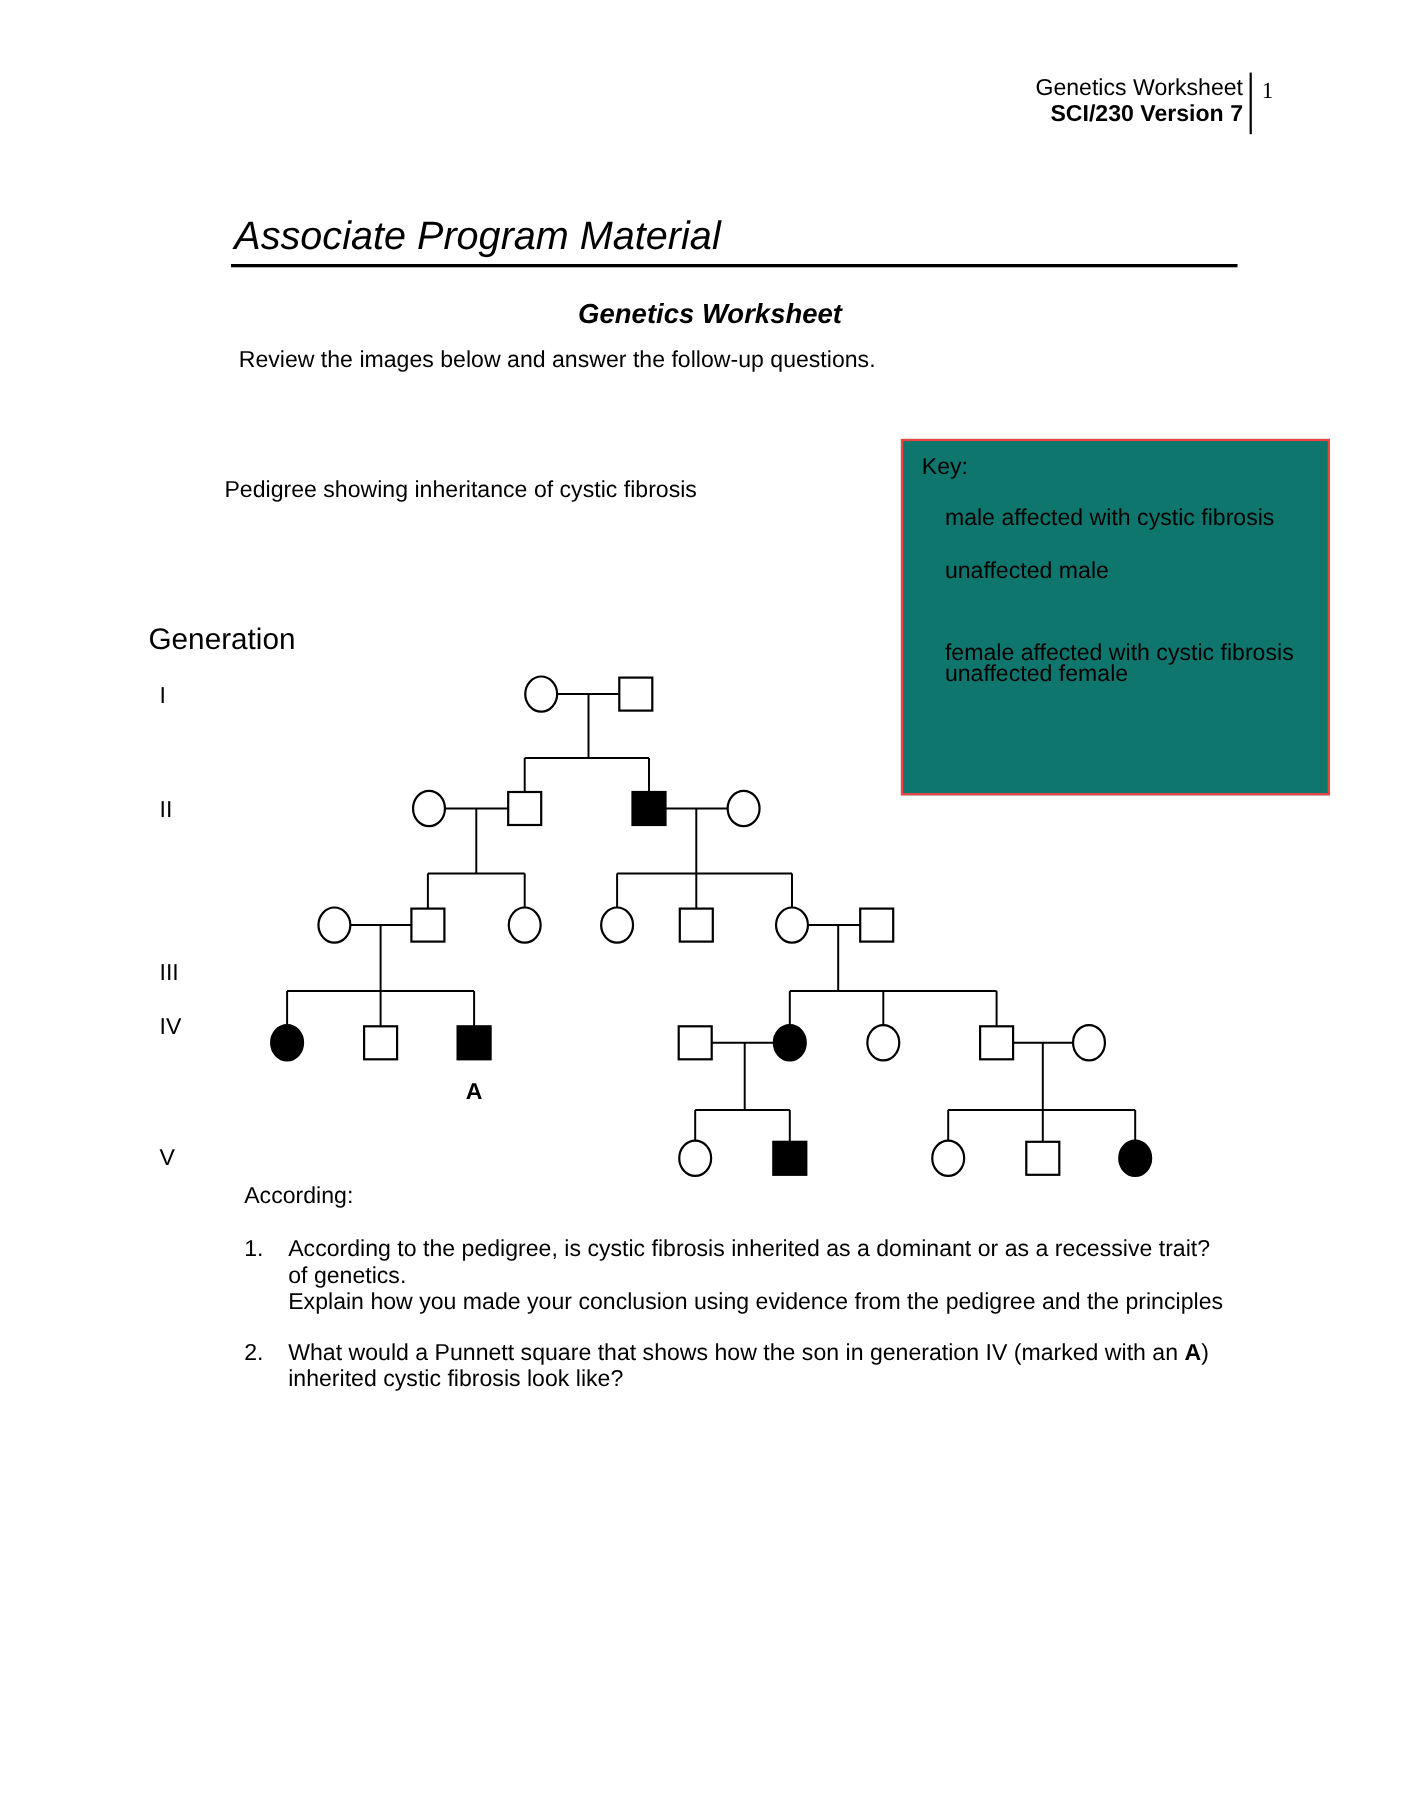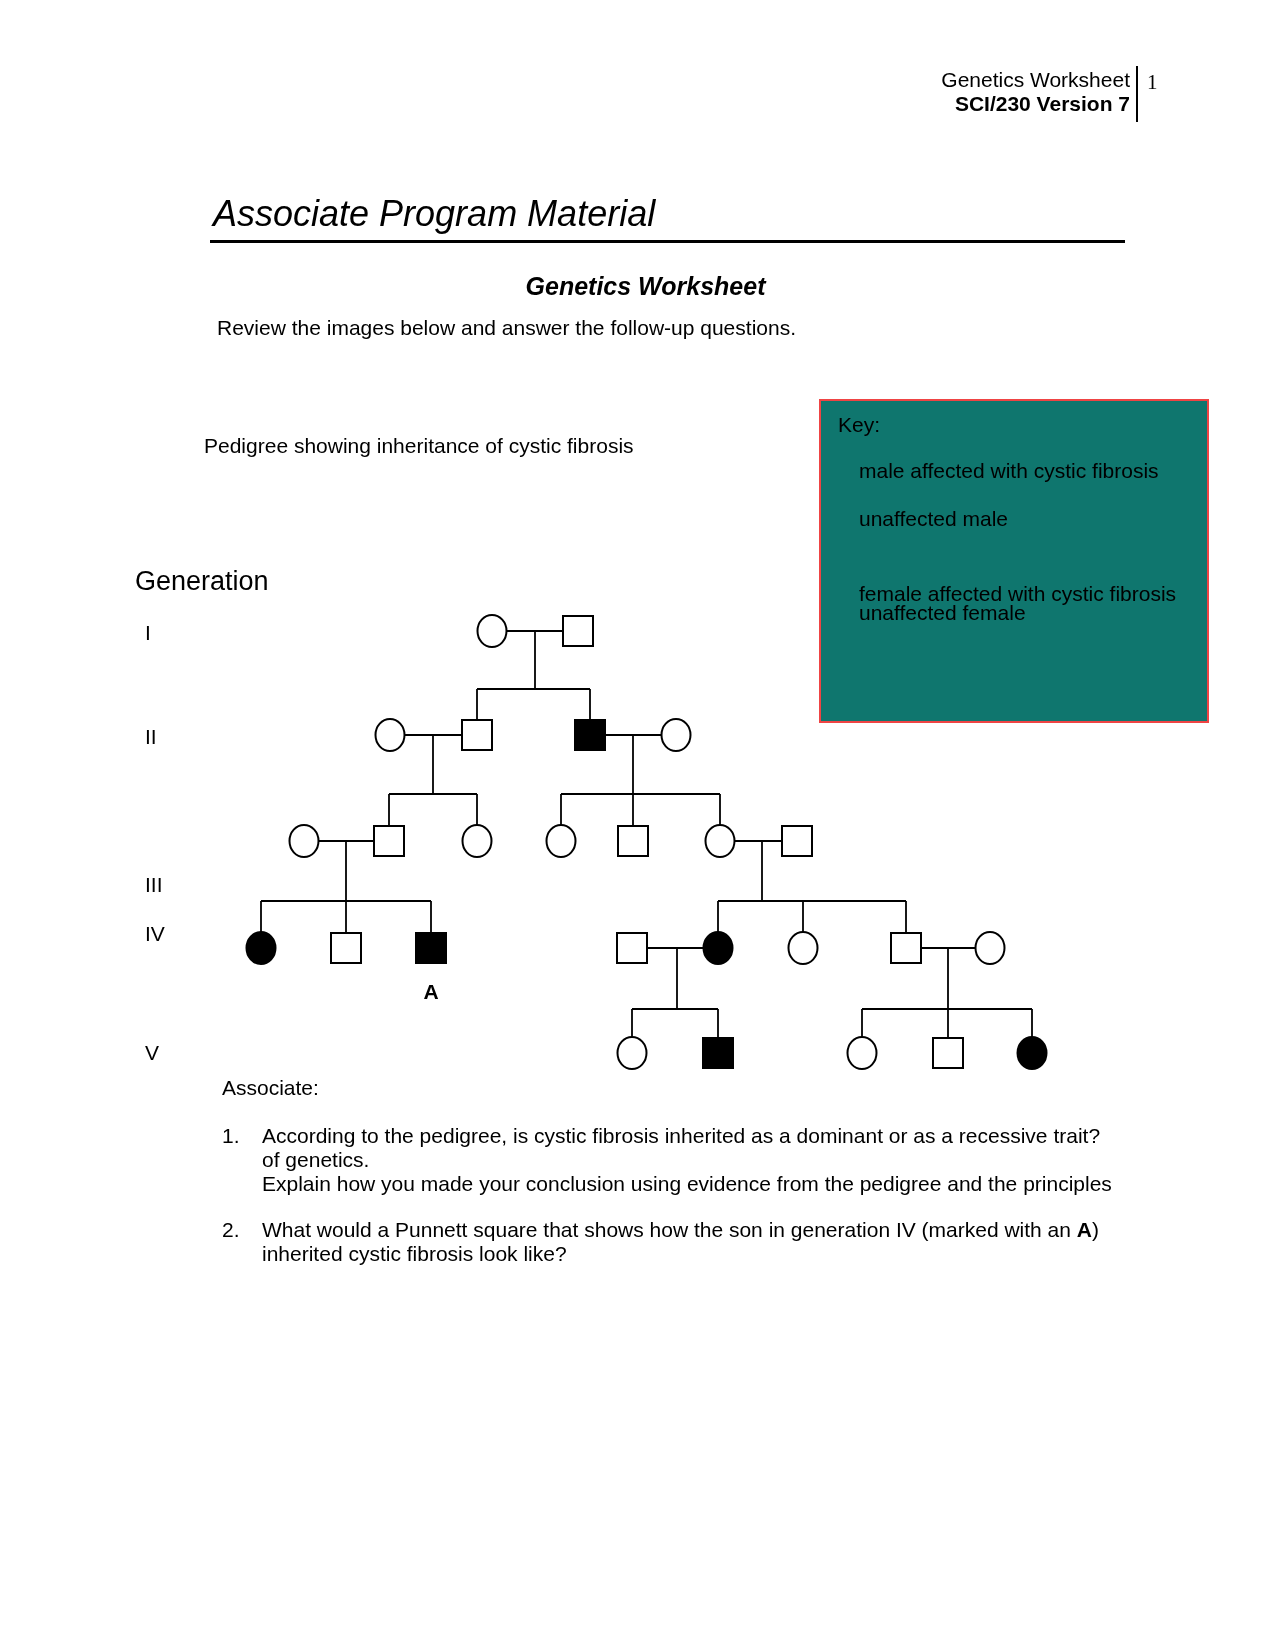--- a/index.html
+++ b/index.html
@@ -139,21 +139,21 @@
       <rect x="891" y="933" width="30" height="30" fill="#ffffff" stroke="#000000" stroke-width="2"></rect>
       <ellipse cx="990" cy="948" rx="14.5" ry="16" fill="#ffffff" stroke="#000000" stroke-width="2"></ellipse>
       <ellipse cx="632" cy="1053" rx="14.5" ry="16" fill="#ffffff" stroke="#000000" stroke-width="2"></ellipse>
       <rect x="703" y="1038" width="30" height="30" fill="#000000" stroke="#000000" stroke-width="2"></rect>
       <ellipse cx="862" cy="1053" rx="14.5" ry="16" fill="#ffffff" stroke="#000000" stroke-width="2"></ellipse>
       <rect x="933" y="1038" width="30" height="30" fill="#ffffff" stroke="#000000" stroke-width="2"></rect>
       <ellipse cx="1032" cy="1053" rx="14.5" ry="16" fill="#000000" stroke="#000000" stroke-width="2"></ellipse>
       <text x="431" y="999" text-anchor="middle" font-family="&quot;Liberation Sans&quot;,&quot;DejaVu Sans&quot;,sans-serif" font-size="21" font-weight="bold" fill="#000000">A</text>
     </svg>
 
-  <div class="q-heading">Associate:</div>
+  <div class="q-heading">According:</div>
 
   <div class="question q1">
     <span class="q-num">1.</span>
     <div class="q-text">
       <div>According to the pedigree, is cystic fibrosis inherited as a dominant or as a recessive trait?</div>
       <div>of genetics.</div>
       <div>Explain how you made your conclusion using evidence from the pedigree and the principles</div>
     </div>
   </div>
 

